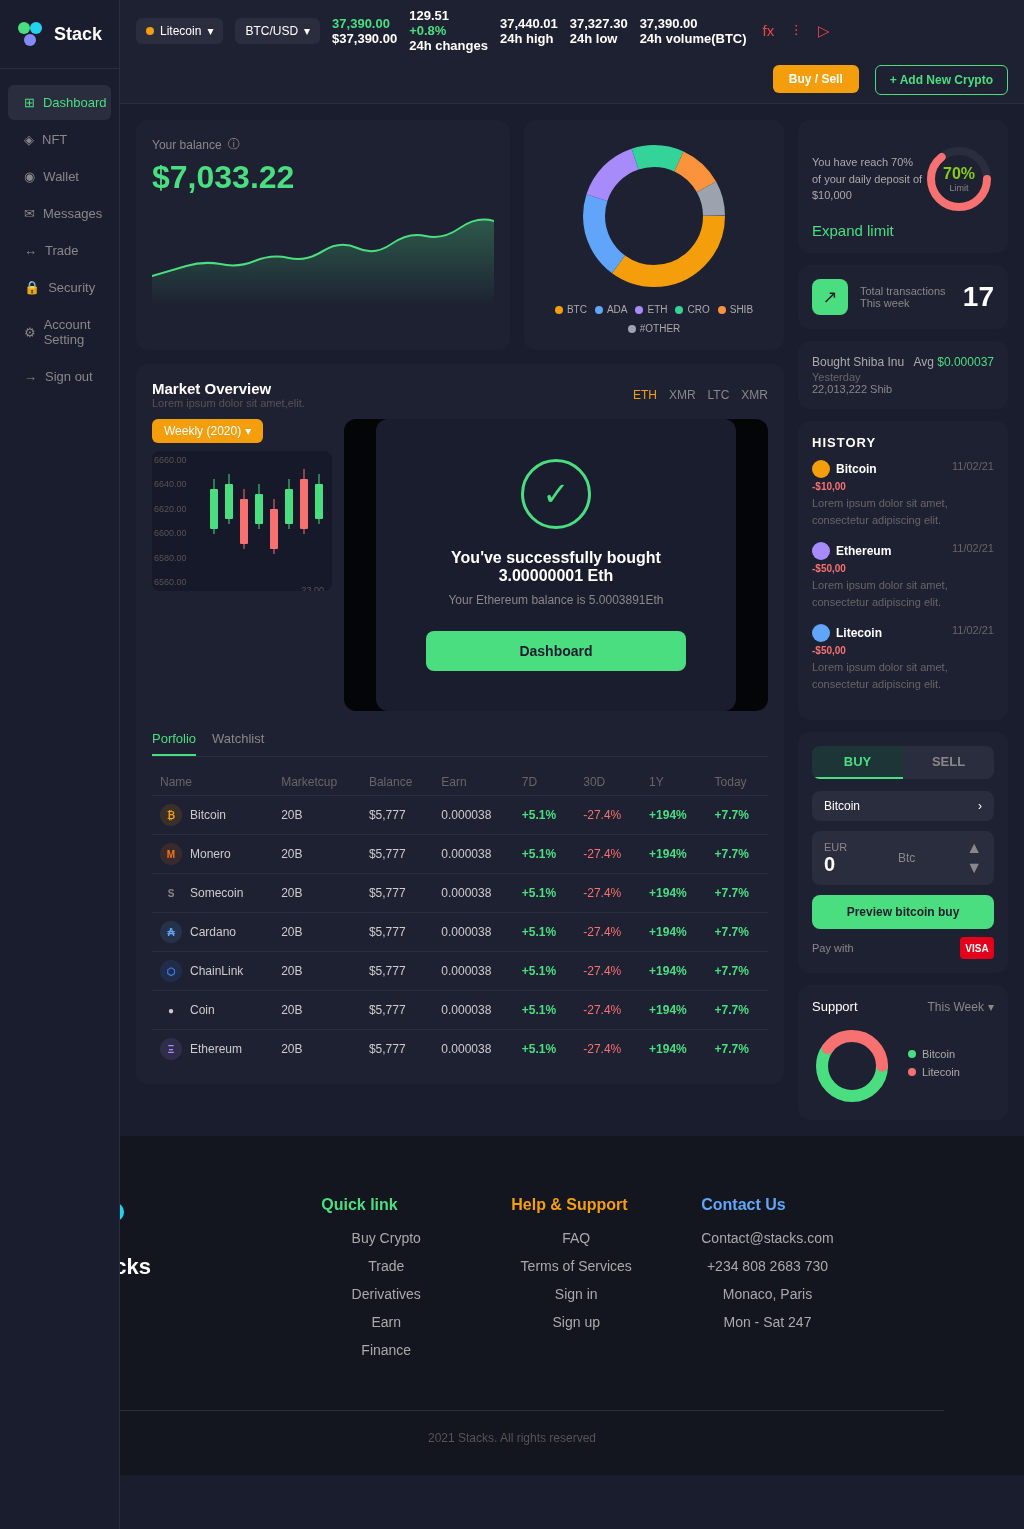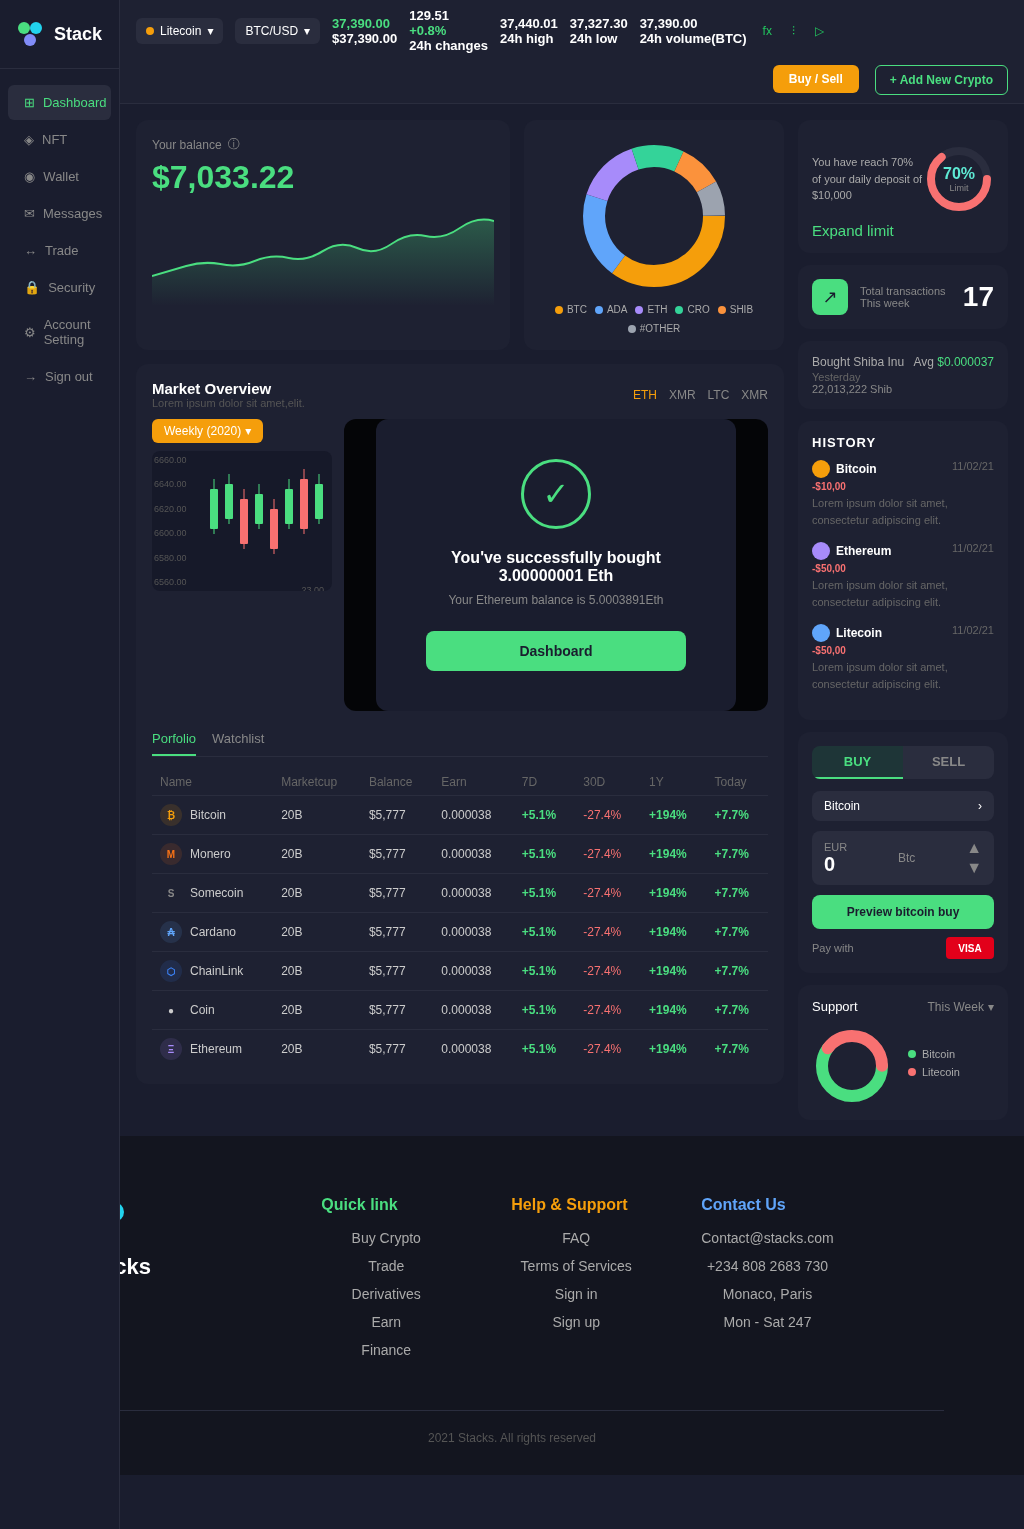--- a/index.html
+++ b/index.html
@@ -38,21 +38,21 @@
     .topbar-stat .green { color: #4ade80; }
     .topbar-actions { margin-left: auto; display: flex; gap: 16px; align-items: flex-start; }
     .btn-buy-sell {
       background: #f59e0b; color: #fff; border: none; border-radius: 6px;
       padding: 7px 16px; font-size: 12px; font-weight: 600; cursor: pointer;
     }
     .btn-add-crypto {
       background: transparent; color: #4ade80; border: 1px solid #4ade80; border-radius: 6px;
       padding: 7px 14px; font-size: 12px; font-weight: 600; cursor: pointer;
     }
-    .icon-btn { background: none; border: none; color: #22c55e; cursor: pointer; font-size: 12px; padding: 4px; }
+    .icon-btn { background: none; border: none; color: #ef4444; cursor: pointer; font-size: 15px; padding: 4px; }
 
     
     .main-wrap { margin-left: 120px; padding: 16px; display: flex; gap: 14px; }
     .main-content { flex: 1; min-width: 0; }
     .right-panel { width: 210px; flex-shrink: 0; display: flex; flex-direction: column; gap: 12px; }
     .balance-label { font-size: 12px; color: #888; display: flex; align-items: center; gap: 6px; }
     .balance-amount { font-size: 32px; font-weight: 700; color: #4ade80; margin: 6px 0 10px; }
 
     
     .charts-row { display: flex; gap: 14px; margin-bottom: 14px; }
@@ -140,21 +140,21 @@
     .buysell-card { background: #1e2132; border-radius: 12px; padding: 14px; }
     .buysell-tabs { display: flex; margin-bottom: 12px; border-radius: 8px; overflow: hidden; }
     .bs-tab { flex: 1; padding: 8px; text-align: center; font-size: 13px; font-weight: 600; cursor: pointer; background: #2a2d3e; color: #888; }
     .bs-tab.active-buy { background: #22c55e20; color: #4ade80; border-bottom: 2px solid #4ade80; }
     .bs-selector { background: #2a2d3e; border-radius: 8px; padding: 8px 12px; display: flex; align-items: center; justify-content: space-between; font-size: 12px; margin-bottom: 10px; cursor: pointer; }
     .bs-input-row { display: flex; align-items: center; justify-content: space-between; background: #2a2d3e; border-radius: 8px; padding: 8px 12px; margin-bottom: 10px; }
     .bs-currency { font-size: 11px; color: #888; }
     .bs-amount { font-size: 20px; font-weight: 600; }
     .bs-preview-btn { background: #4ade80; color: #1a1d2e; border: none; border-radius: 8px; padding: 10px; width: 100%; font-size: 12px; font-weight: 600; cursor: pointer; margin-bottom: 8px; }
     .pay-with-row { display: flex; justify-content: space-between; align-items: center; font-size: 11px; color: #888; }
-    .pay-card-icon { background: #e2001a; border-radius: 4px; width: 48px; height: 22px; display: flex; align-items: center; justify-content: center; font-size: 10px; font-weight: 700; color: #fff; }
+    .pay-card-icon { background: #e2001a; border-radius: 4px; width: 34px; height: 22px; display: flex; align-items: center; justify-content: center; font-size: 10px; font-weight: 700; color: #fff; }
 
     
     .earnings-card { background: #1e2132; border-radius: 12px; padding: 14px; }
     .earnings-header { display: flex; justify-content: space-between; align-items: center; font-size: 13px; margin-bottom: 12px; }
     .earnings-period { display: flex; align-items: center; gap: 4px; font-size: 12px; color: #888; cursor: pointer; }
     .earnings-body { display: flex; align-items: center; gap: 16px; }
     .earnings-legend { font-size: 11px; color: #aaa; }
     .earnings-legend-item { display: flex; align-items: center; gap: 6px; margin-bottom: 6px; }
     .earnings-dot { width: 8px; height: 8px; border-radius: 50%; }
 
@@ -174,21 +174,21 @@
     
     .line-chart { width: 100%; height: 100px; }
 
     
     .candle-area { height: 140px; background: #161929; border-radius: 8px; padding: 8px; position: relative; overflow: hidden; }
     .candle-y-labels { position: absolute; left: 0; top: 0; height: 100%; display: flex; flex-direction: column; justify-content: space-between; font-size: 9px; color: #555; padding: 4px 2px; }
 
     
     .circle-progress { position: relative; width: 70px; height: 70px; }
     .circle-text { position: absolute; top: 50%; left: 50%; transform: translate(-50%,-50%); text-align: center; }
-    .circle-pct { font-size: 16px; font-weight: 700; color: #5eead4; }
+    .circle-pct { font-size: 16px; font-weight: 700; color: #84cc16; }
     .circle-lbl { font-size: 9px; color: #888; }
   </style>
 </head>
 <body>
 
 <div class="sidebar">
   <div class="logo-area">
     <svg class="logo-icon" viewBox="0 0 32 32">
       <circle cx="10" cy="10" r="6" fill="#4ade80"></circle>
       <circle cx="22" cy="10" r="6" fill="#22d3ee"></circle>

